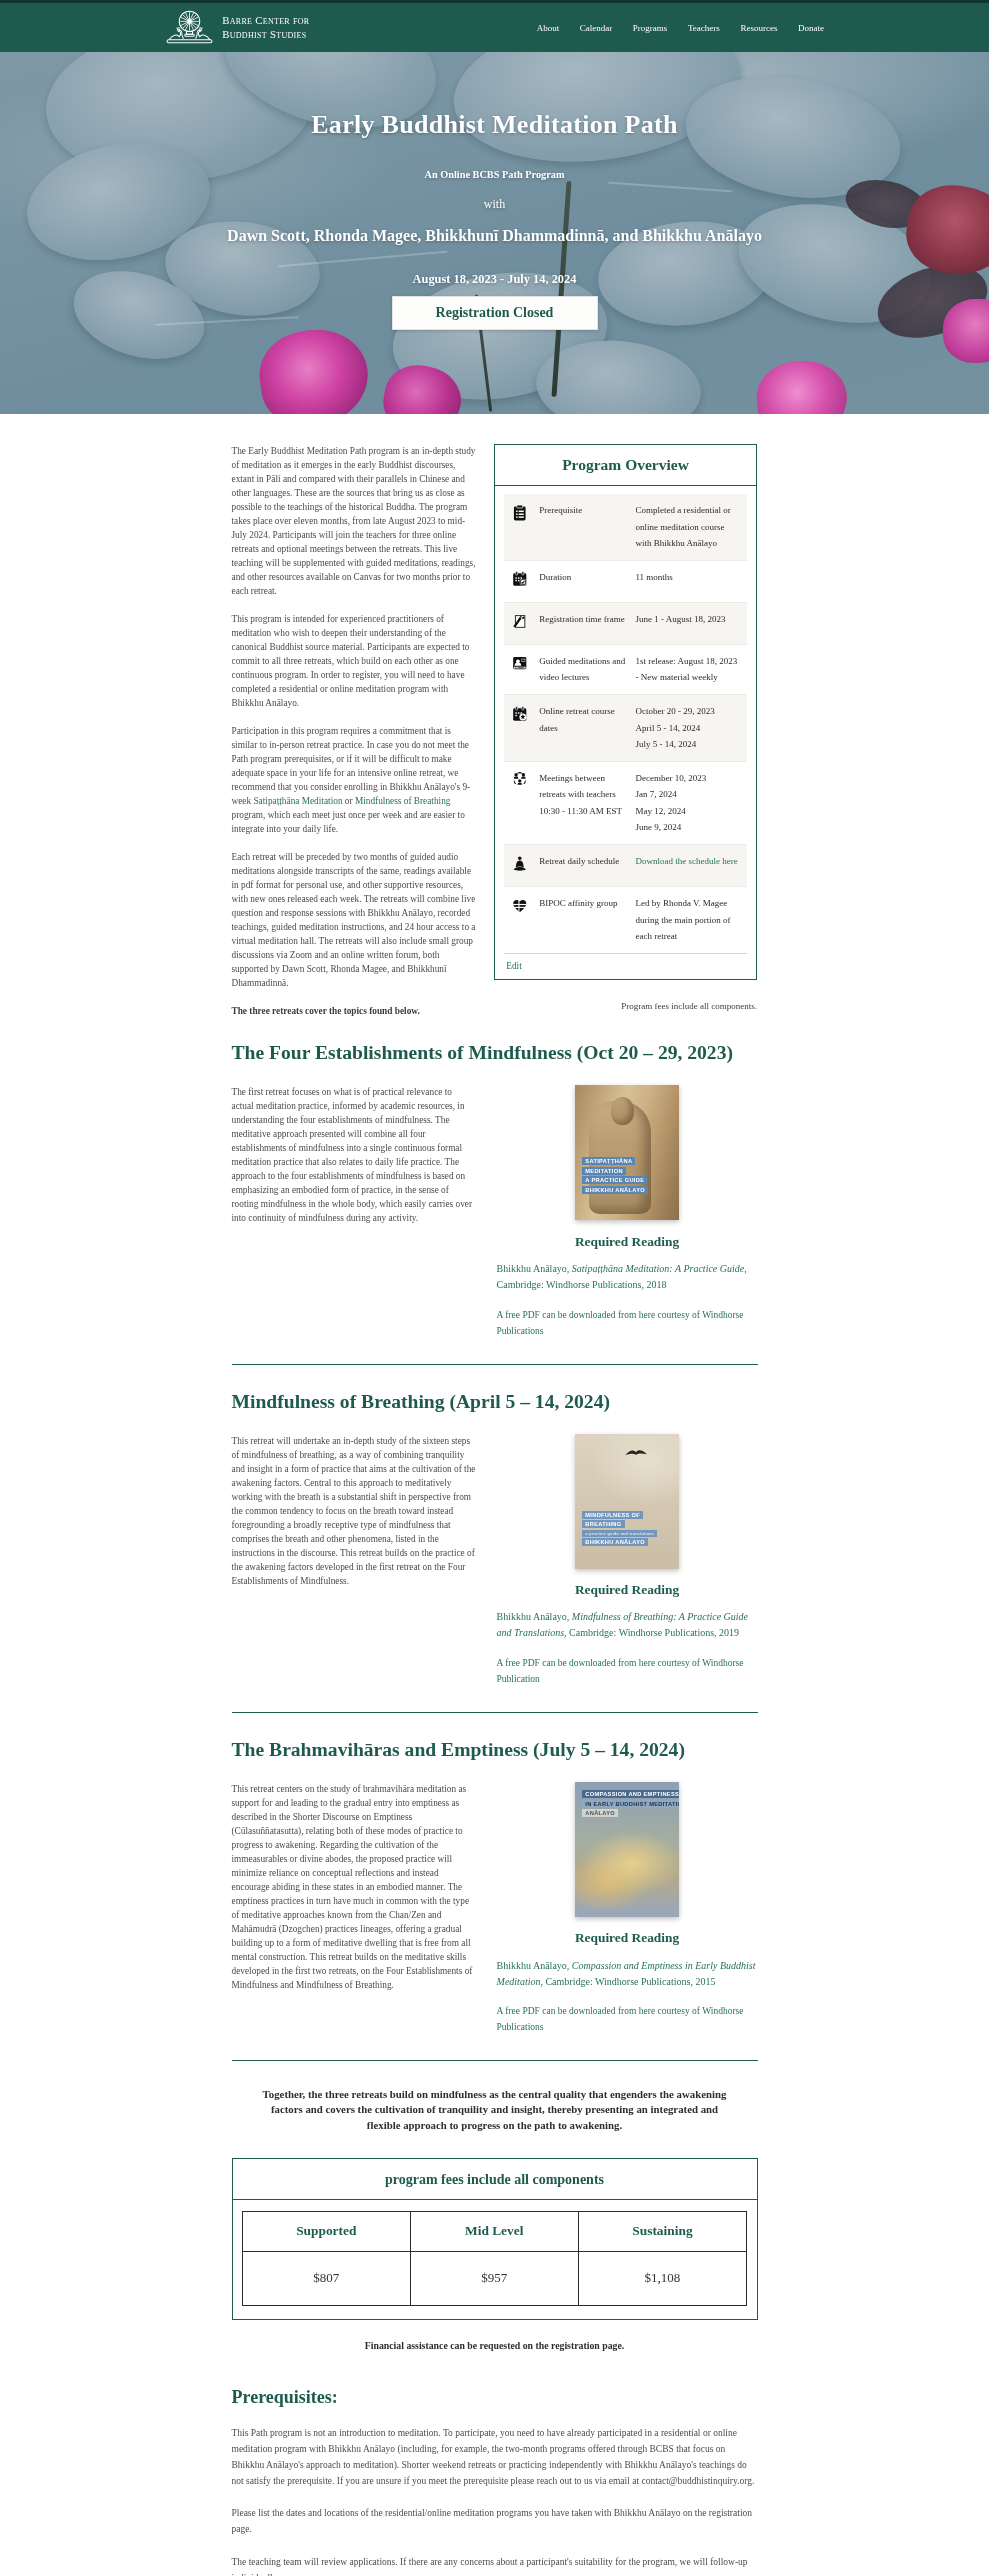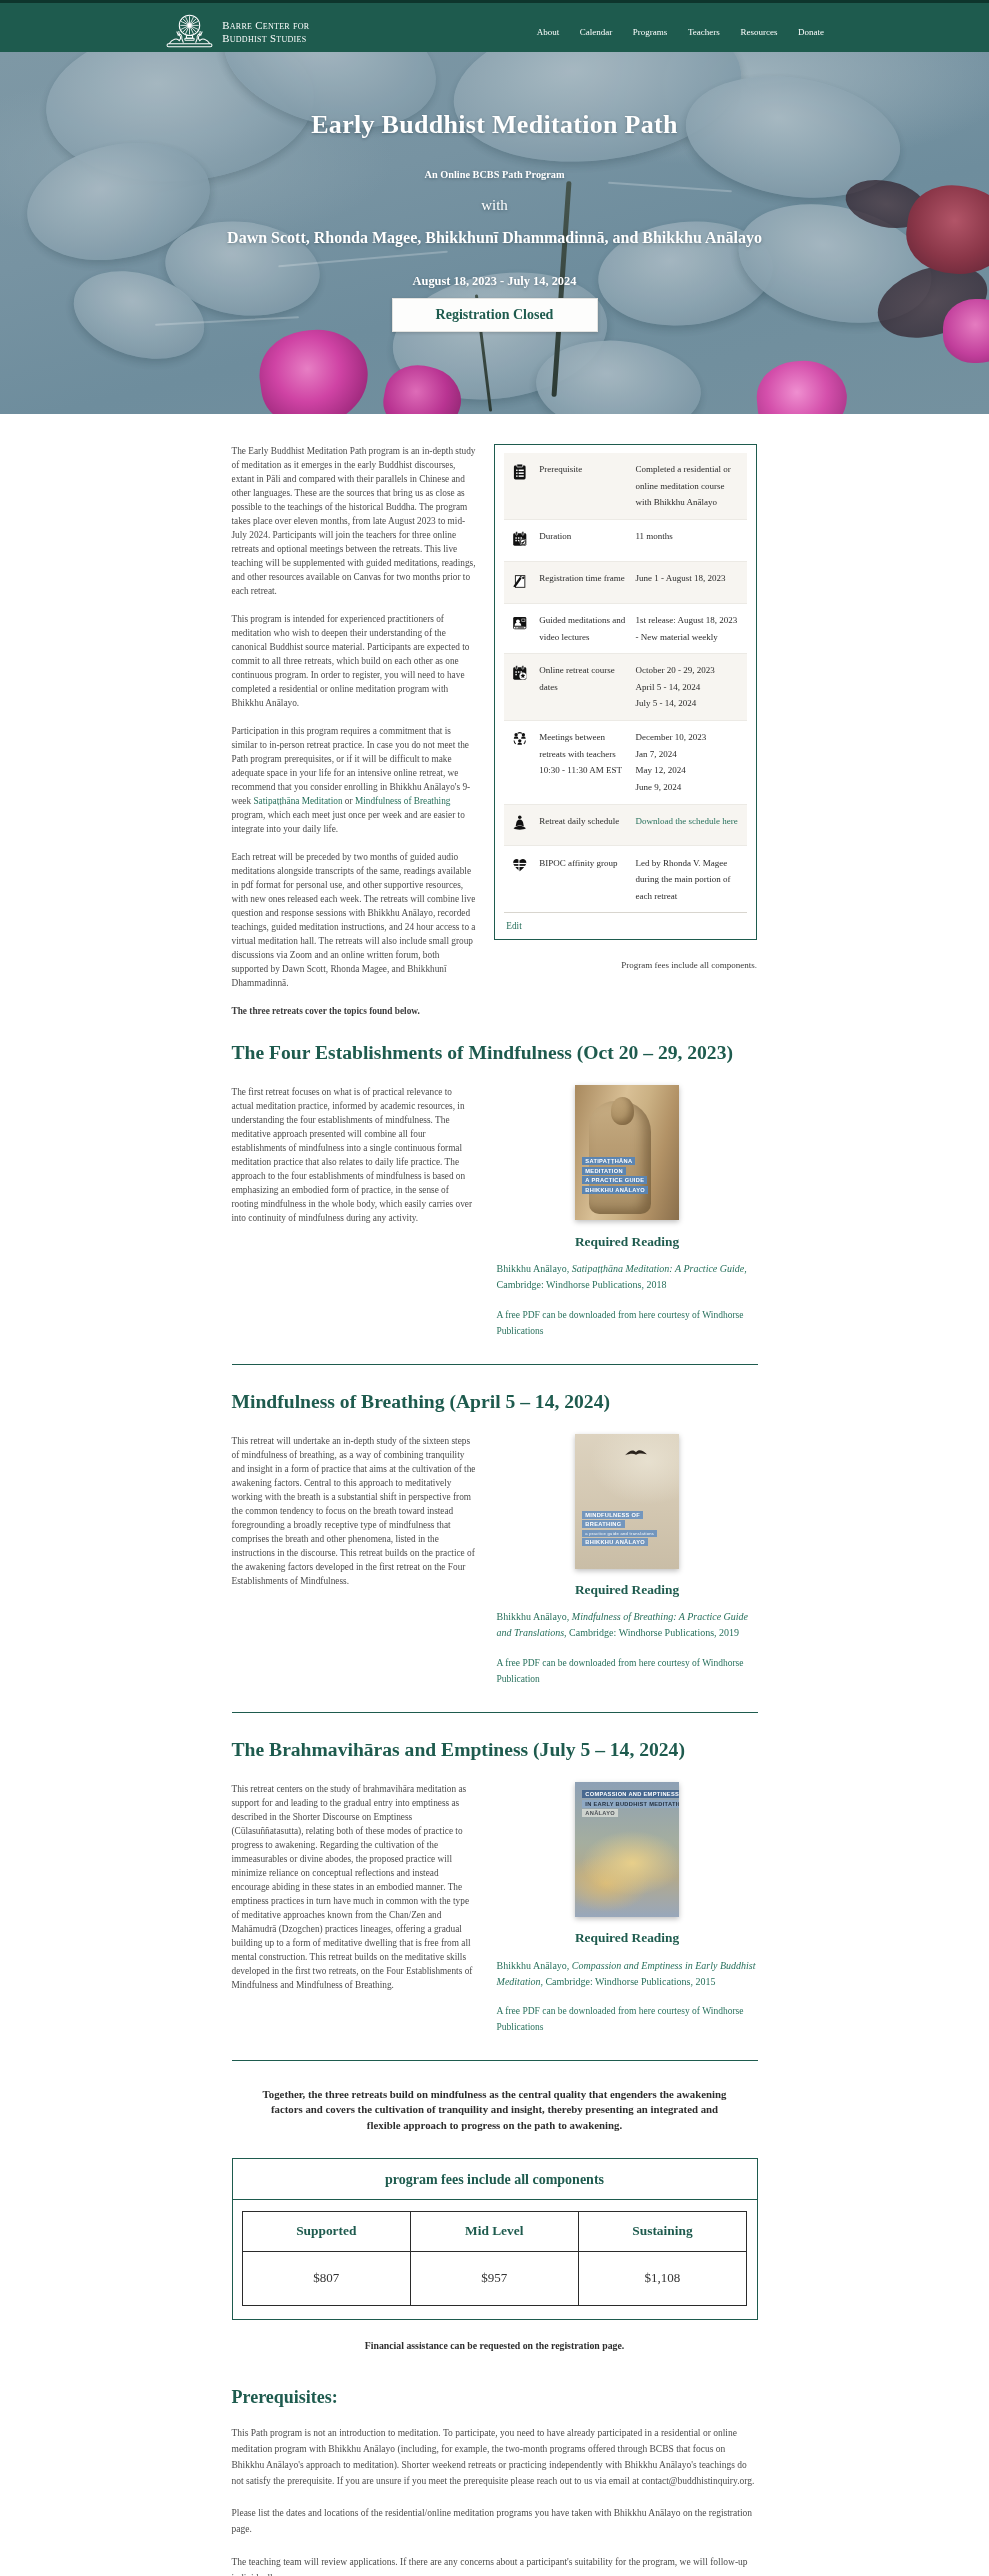--- a/index.html
+++ b/index.html
@@ -1,21 +1,21 @@
 <!DOCTYPE html>
 <html style="font-size:8.2px"><head>
 <meta charset="utf-8">
 <style>
   * { margin:0; padding:0; box-sizing:border-box; }
   html,body { width:989px; background:#ffffff; }
   body { min-height:3448px; font-family:"Liberation Serif","DejaVu Serif",serif; color:#4b4b4b; position:relative; }
 
   
   .top-strip { height:3.1px; background:#0e352c; }
-  header.site-header { height:49px; background:#1e5b4e; display:flex; align-items:flex-end; }
+  header.site-header { height:49px; background:#1e5b4e; display:flex; align-items:center; }
   .header-inner { width:659px; margin:0 auto; display:flex; align-items:center; }
   .logo-wrap { display:flex; align-items:center; gap:8.2px; cursor:pointer; }
   .logo-text { color:#fff; font-size:10.8px; letter-spacing:0.3px; line-height:1.25; font-variant:small-caps; }
   nav.main-nav { margin-left:auto; display:flex; gap:20.6px; }
   nav.main-nav a { color:#ffffff; text-decoration:none; font-size:9px; }
 
   
   .hero { position:relative; height:362px; overflow:hidden;
     background:
       radial-gradient(464px 155px at 75% 6%, #9db1bb 0%, rgba(157,177,187,0) 60%),
@@ -27,21 +27,21 @@
     box-shadow: 0 4.1px 8.2px rgba(18,40,52,.22); opacity:.92; }
   .streak { position:absolute; height:1.5px; background:rgba(255,255,255,.22); border-radius:1px; }
   .stem { position:absolute; width:4.6px; background:linear-gradient(#46554e,#2c3a34); border-radius:2.1px; }
   .flower { position:absolute; border-radius:48% 52% 55% 45%; }
   .leafdark { position:absolute; border-radius:50%; background:radial-gradient(#4c3b44,#2e2430); opacity:.8; }
 
   .hero-content { position:relative; z-index:5; text-align:center; padding-top:58px; color:#fff;
     text-shadow:0 1px 3.1px rgba(10,30,40,.35); }
   .hero-title { font-size:26px; font-weight:bold; letter-spacing:0.3px; }
   .hero-sub { font-size:10.3px; font-weight:bold; margin-top:29px; }
-  .hero-with { font-size:15px; margin-top:16.5px; }
+  .hero-with { font-size:12px; margin-top:16.5px; }
   .hero-names { font-size:16px; font-weight:bold; margin-top:15.5px; }
   .hero-dates { font-size:12.4px; font-weight:bold; margin-top:27px; }
   .hero-btn { display:block; margin:9px auto 0; width:206px; height:34px; background:#fdfdfc;
     border:0.5px solid #e3e3e0; color:#1e5b4e; font-family:inherit; font-size:14px; font-weight:bold;
     cursor:pointer; box-shadow:0 1px 3.1px rgba(0,0,0,.18); }
 
   
   main { width:526px; margin:0 auto; }
   .intro-flex { margin-top:30px; display:flex; gap:16.5px; align-items:flex-start; }
   .intro-left { width:246px; font-size:9.3px; line-height:14px; }
@@ -207,20 +207,21 @@
     <div class="intro-left">
       <p>The Early Buddhist Meditation Path program is an in-depth study of meditation as it emerges in the early Buddhist discourses, extant in Pāli and compared with their parallels in Chinese and other languages. These are the sources that bring us as close as possible to the teachings of the historical Buddha. The program takes place over eleven months, from late August 2023 to mid-July 2024.  Participants will join the teachers for three online retreats and optional meetings between the retreats. This live teaching will be supplemented with guided meditations, readings, and other resources available on Canvas for two months prior to each retreat.</p>
       <p>This program is intended for experienced practitioners of meditation who wish to deepen their understanding of the canonical Buddhist source material. Participants are expected to commit to all three retreats, which build on each other as one continuous program. In order to register, you will need to have completed a residential or online meditation program with Bhikkhu Anālayo.</p>
       <p><span>Participation in this program requires a commitment that is similar to in-person retreat practice. In case you do not meet the Path program prerequisites, or if it will be difficult to make adequate space in your life for an intensive online retreat, we recommend that you consider enrolling in Bhikkhu Anālayo's 9-week </span><a href="#" class="inline-link">Satipaṭṭhāna Meditation</a><span> or </span><a href="#" class="inline-link">Mindfulness of Breathing</a><span> program, which each meet just once per week and are easier to integrate into your daily life.</span></p>
       <p>Each retreat will be preceded by two months of guided audio meditations alongside transcripts of the same, readings available in pdf format for personal use, and other supportive resources, with new ones released each week. The retreats will combine live question and response sessions with Bhikkhu Anālayo, recorded teachings, guided meditation instructions, and 24 hour access to a virtual meditation hall. The retreats will also include small group discussions via Zoom and an online written forum, both supported by Dawn Scott, Rhonda Magee, and Bhikkhunī Dhammadinnā.</p>
       <p class="bold-line">The three retreats cover the topics found below.</p>
     </div>
 
     <div class="overview-col">
       <div class="overview-box">
+        <div class="overview-title">Program Overview</div>
         <div class="overview-rows">
           <div class="ov-row alt">
             <span class="ov-icon">
               <svg width="17.5" height="17.5" viewBox="0 0 24 24">
                   <rect x="4" y="3.5" width="16" height="19" rx="2" fill="#111"></rect>
                   <rect x="8" y="1.5" width="8" height="4" rx="1" fill="#111" stroke="#fff" stroke-width="1"></rect>
                   <rect x="7" y="9" width="2" height="2" fill="#fff"></rect>
                   <rect x="10.5" y="9" width="7" height="2" fill="#fff"></rect>
                   <rect x="7" y="13" width="2" height="2" fill="#fff"></rect>
                   <rect x="10.5" y="13" width="7" height="2" fill="#fff"></rect>

